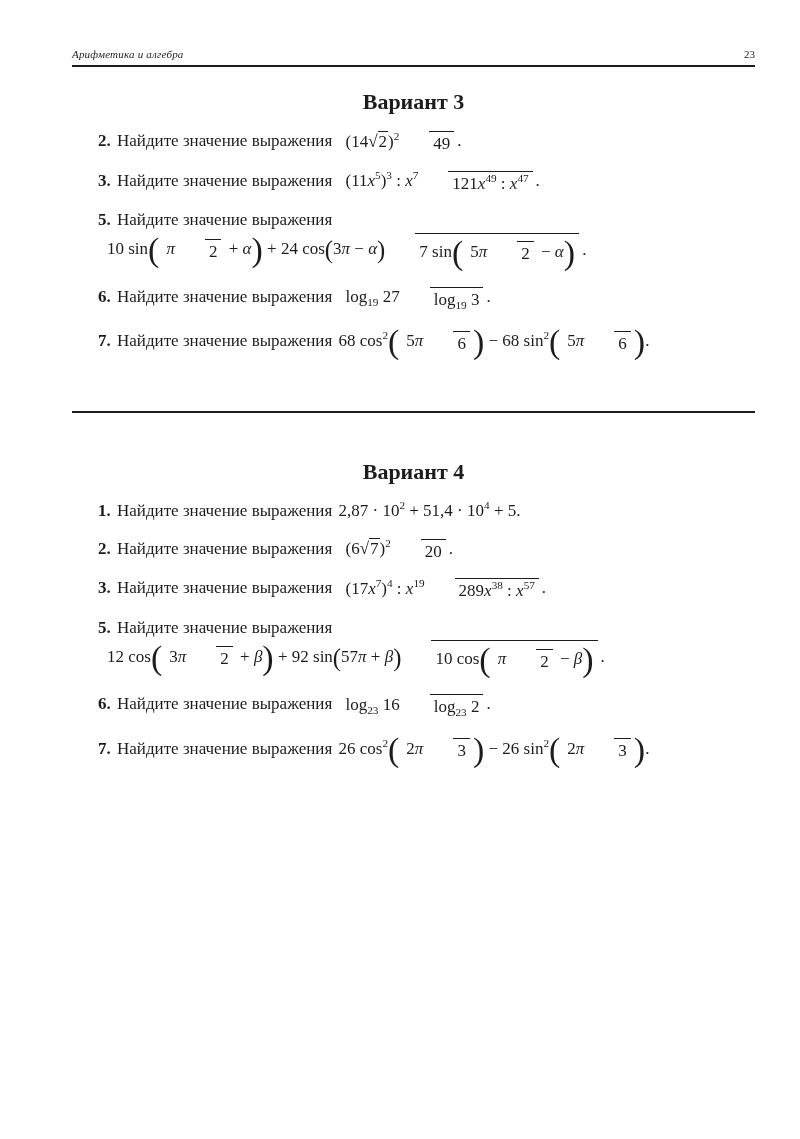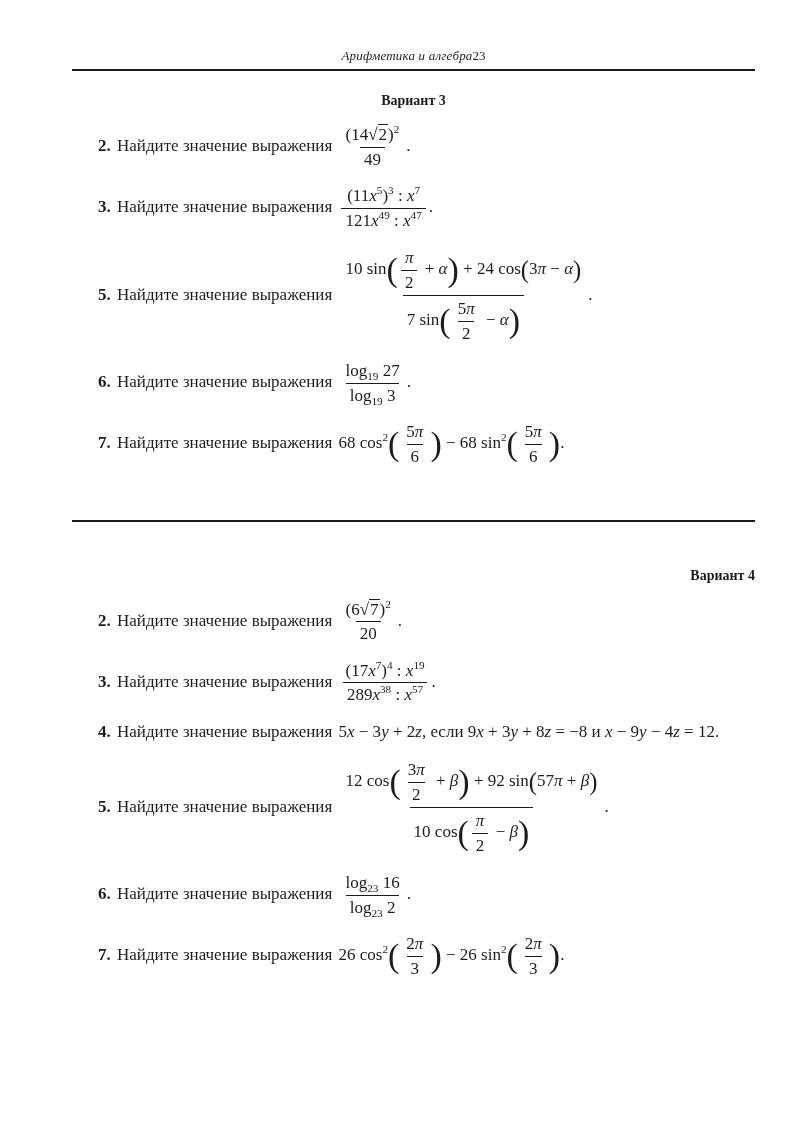--- a/index.html
+++ b/index.html
@@ -5,41 +5,41 @@
   html,body{margin:0;padding:0;background:#ffffff;}
   body{
     width:800px;min-height:1139px;
     font-family:"Liberation Serif","DejaVu Serif",serif;
     color:#1c1c1c;
     -webkit-font-smoothing:antialiased;
   }
   .page{box-sizing:border-box;width:800px;padding:48px 45px 60px 72px;}
 
   
-  .running-head{display:flex;justify-content:center;align-items:baseline;font-size:13px;}
+  .running-head{display:flex;justify-content:space-between;align-items:baseline;font-size:11px;}
   .running-title{font-style:italic;letter-spacing:.2px;}
   .page-number{font-style:normal;}
   .head-rule{border:none;border-top:2.5px solid #1c1c1c;margin:5px 0 0 0;}
   .mid-rule{border:none;border-top:2.5px solid #1c1c1c;margin:52px 0 0 0;}
 
   
-  .section-title{text-align:center;font-weight:bold;font-size:14px;margin:22px 0 14px 0;}
-  .section-title.second{margin-top:46px;text-align:right;}
+  .section-title{text-align:center;font-weight:bold;font-size:22px;margin:22px 0 14px 0;}
+  .section-title.second{margin-top:46px;}
 
   
   .problem{margin:15px 0 15px 26px;font-size:17px;line-height:1.32;}
   .pnum{font-weight:bold;margin-right:2px;}
   .pmath{margin-left:2px;}
   sup{font-size:66%;line-height:0;}
   sub{font-size:66%;line-height:0;}
   i{font-style:italic;}
 
   
-  .frac{display:inline-flex;flex-direction:column;align-items:center;justify-content:center;
-        vertical-align:middle;margin:1px 3px;text-align:center;line-height:1.15;}
+  .frac{display:inline-flex;flex-direction:row;align-items:center;justify-content:center;
+        vertical-align:middle;margin:1px 3px;text-align:center;line-height:1.15;gap:26px;}
   .frn{display:block;padding:0 4px 2px 4px;white-space:nowrap;}
   .frd{display:block;border-top:1.5px solid #1c1c1c;padding:2px 4px 0 4px;white-space:nowrap;}
 
   
   .sq{white-space:nowrap;}
   .rad{border-top:1.4px solid #1c1c1c;padding:0 1px;}
 
   
   .bp{font-size:2em;vertical-align:middle;line-height:1;font-weight:300;}
   .mp{font-size:1.45em;vertical-align:middle;line-height:1;font-weight:300;}
@@ -114,44 +114,44 @@
           </span><span class="bp">)</span>.</span>
     </div>
 
   </div>
 
   <hr class="mid-rule">
 
   <div class="section">
     <div class="section-title second">Вариант 4</div>
 
+    <div class="problem">
+      <span class="pnum">1.</span>
+      <span class="plead">Найдите значение выражения</span>
+      <span class="pmath">2,87 · 10<sup>2</sup> + 51,4 · 10<sup>4</sup> + 5.</span>
+    </div>
 
     <div class="problem">
       <span class="pnum">2.</span>
       <span class="plead">Найдите значение выражения</span>
       <span class="pmath"><span class="frac">
             <span class="frn">(6<span class="sq">√<span class="rad">7</span></span>)<sup>2</sup></span>
             <span class="frd">20</span>
           </span>.</span>
     </div>
 
     <div class="problem">
       <span class="pnum">3.</span>
       <span class="plead">Найдите значение выражения</span>
       <span class="pmath"><span class="frac">
             <span class="frn">(17<i>x</i><sup>7</sup>)<sup>4</sup> : <i>x</i><sup>19</sup></span>
             <span class="frd">289<i>x</i><sup>38</sup> : <i>x</i><sup>57</sup></span>
           </span>.</span>
     </div>
 
-    <div class="problem">
-      <span class="pnum">4.</span>
-      <span class="plead">Найдите значение выражения</span>
-      <span class="pmath">5<i>x</i> − 3<i>y</i> + 2<i>z</i>, если 9<i>x</i> + 3<i>y</i> + 8<i>z</i> = −8 и <i>x</i> − 9<i>y</i> − 4<i>z</i> = 12.</span>
-    </div>
 
     <div class="problem">
       <span class="pnum">5.</span>
       <span class="plead">Найдите значение выражения</span>
       <span class="pmath"><span class="frac">
             <span class="frn">12 cos<span class="bp">(</span><span class="frac">
                 <span class="frn">3<i>π</i></span>
                 <span class="frd">2</span>
               </span> + <i>β</i><span class="bp">)</span> + 92 sin<span class="mp">(</span>57<i>π</i> + <i>β</i><span class="mp">)</span></span>
             <span class="frd">10 cos<span class="bp">(</span><span class="frac">

